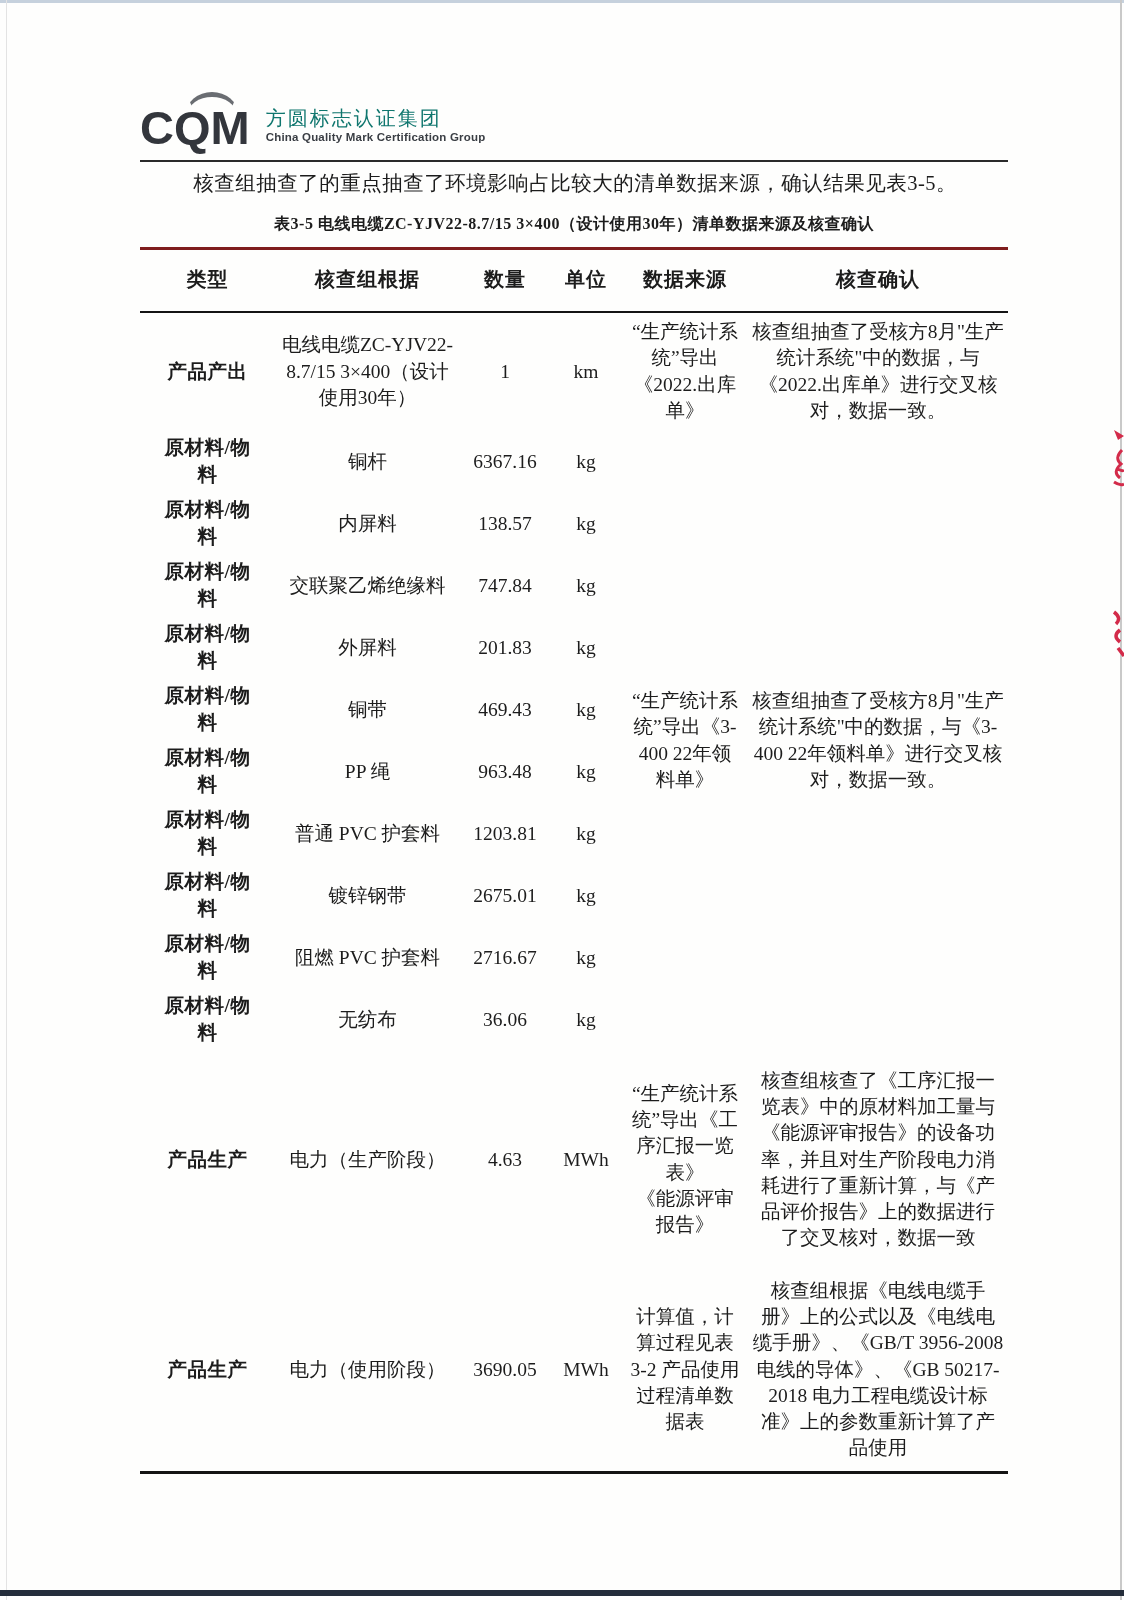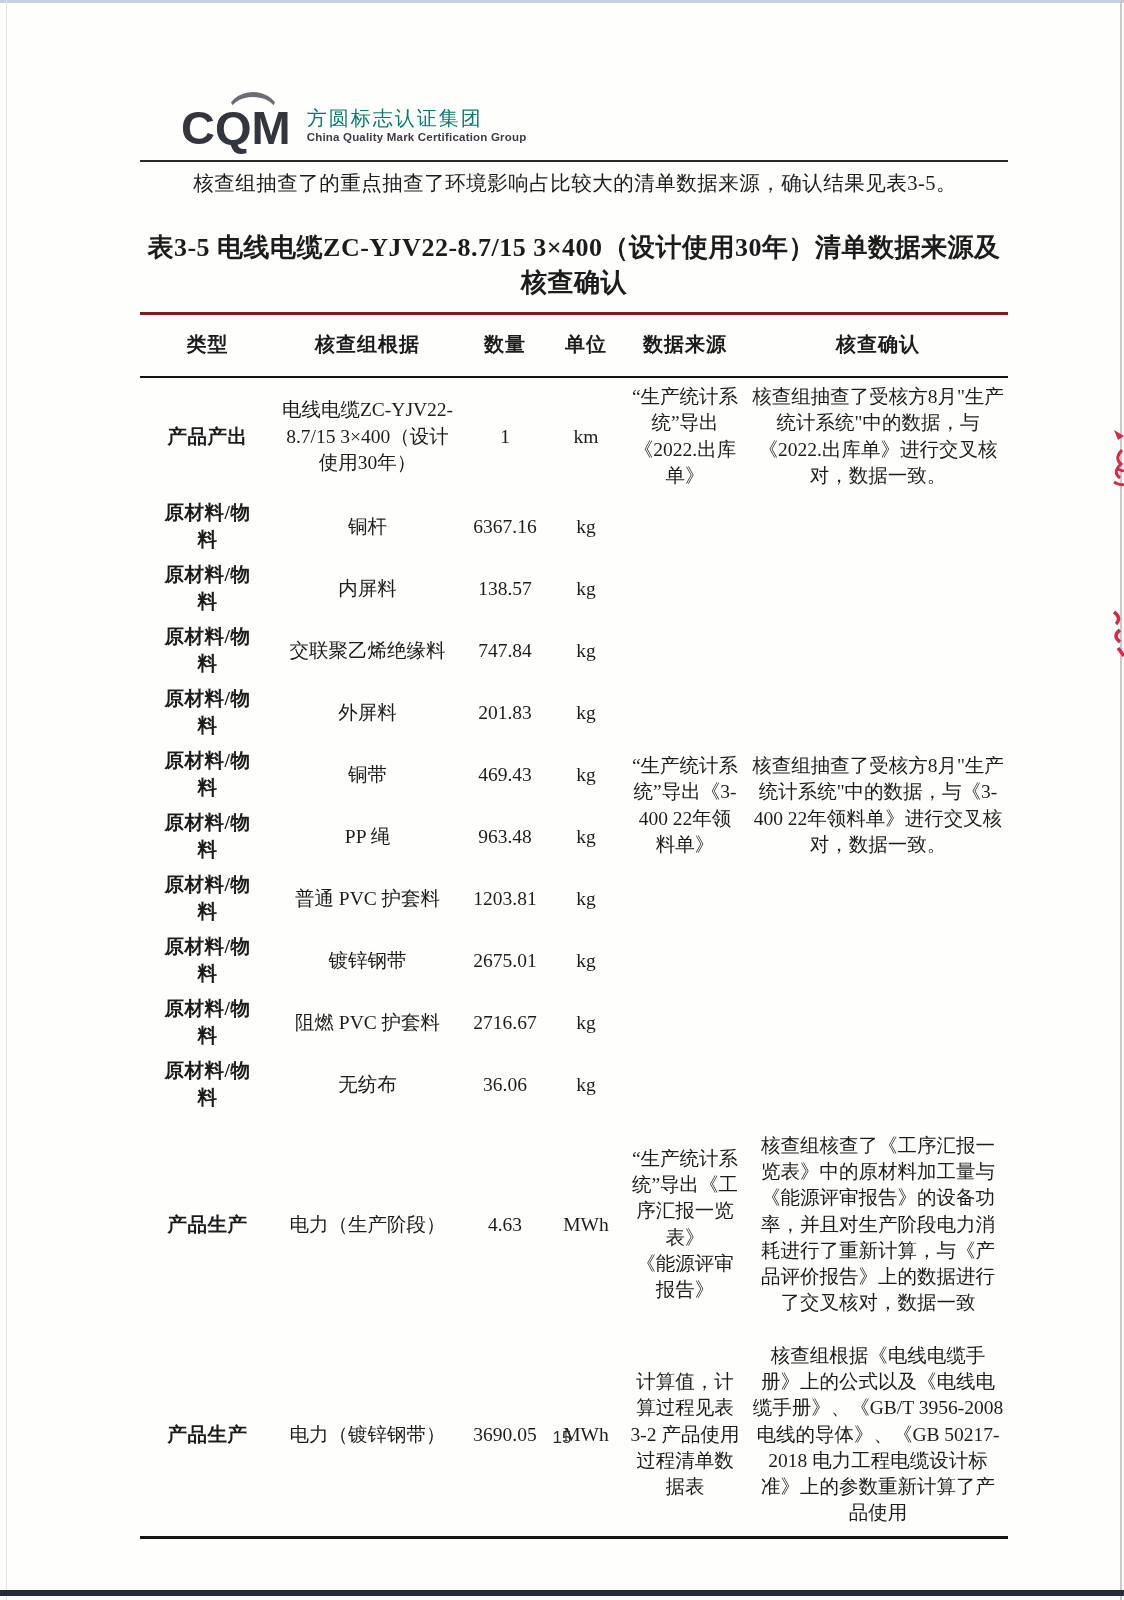--- a/index.html
+++ b/index.html
@@ -12,36 +12,36 @@
     color:#1c1c1c;
   }
   .edge-top{position:absolute;top:0;left:0;right:0;height:3px;background:#c6d1dd;}
   .edge-bottom{position:absolute;top:1590px;left:0;right:0;height:6px;background:#242d3a;}
   .edge-left{position:absolute;top:0;bottom:0;left:6px;width:1px;background:#e3e3e3;}
   .edge-right{position:absolute;top:0;bottom:0;right:2px;width:2px;background:#c9c9c9;}
 
   .content{position:absolute;left:140px;top:88px;width:868px;}
 
   
-  .logo-row{display:flex;align-items:center;gap:16px;height:64px;margin-left:41px;}
+  .logo-row{display:flex;align-items:center;gap:16px;height:64px;}
   .logo-cqm{position:relative;font-family:"Liberation Sans","DejaVu Sans",sans-serif;
     font-weight:800;font-size:47px;letter-spacing:0px;color:#33363c;line-height:1;padding-top:14px;}
   .logo-arc{position:absolute;top:2px;left:46px;width:48px;height:17px;
     border-top:5px solid #6a6d72;border-left:2px solid transparent;border-right:2px solid transparent;
     border-top-left-radius:100% 200%;border-top-right-radius:100% 200%;}
   .logo-names{display:flex;flex-direction:column;justify-content:center;padding-top:10px;}
   .logo-cn{font-family:"Liberation Sans","DejaVu Sans",sans-serif;font-weight:400;
     font-size:20px;letter-spacing:2px;color:#0f766e;line-height:1.1;}
   .logo-en{font-family:"Liberation Sans","DejaVu Sans",sans-serif;font-weight:700;
     font-size:11.5px;color:#3a3e44;letter-spacing:0.2px;margin-top:2px;}
   .logo-rule{border:none;border-top:2px solid #2a2a2a;margin:8px 0 0 0;}
 
   
   .intro{margin:8px 0 0 0;font-size:20.5px;line-height:1.35;text-indent:2.6em;letter-spacing:0.5px;}
-  .table-title{margin:32px 0 12px 0;font-size:26px;font-weight:bold;text-align:center;letter-spacing:0.5px;}
+  .table-title{margin:16px 0 12px 0;font-size:16px;font-weight:bold;text-align:center;letter-spacing:0.5px;}
 
   
   table.inv{width:868px;border-collapse:collapse;table-layout:fixed;
     border-top:3px solid #7f1d1d;border-bottom:3px solid #141414;}
   col.c-type{width:135px;} col.c-name{width:185px;} col.c-qty{width:90px;}
   col.c-unit{width:72px;} col.c-src{width:126px;} col.c-ver{width:260px;}
   .inv th{border-bottom:2px solid #141414;font-size:20px;font-weight:bold;
     padding:16px 0 18px 0;letter-spacing:1px;}
   .inv td{text-align:center;vertical-align:middle;font-size:19.5px;line-height:1.35;padding:3px 2px;}
   .type-cell{font-weight:bold;font-size:20px;line-height:1.3;padding:0 17px !important;letter-spacing:0.5px;}
@@ -178,33 +178,32 @@
             <td class="type-cell">产品生产</td>
             <td class="name-cell">电力（生产阶段）</td>
             <td class="qty-cell">4.63</td>
             <td class="unit-cell">MWh</td>
             <td class="src-cell">“生产统计系统”导出《工序汇报一览表》
 《能源评审报告》</td>
             <td class="ver-cell">核查组核查了《工序汇报一览表》中的原材料加工量与《能源评审报告》的设备功率，并且对生产阶段电力消耗进行了重新计算，与《产品评价报告》上的数据进行了交叉核对，数据一致</td>
           </tr>
           <tr class="r-e2">
             <td class="type-cell">产品生产</td>
-            <td class="name-cell">电力（镀锌钢带）</td>
+            <td class="name-cell">电力（使用阶段）</td>
             <td class="qty-cell">3690.05</td>
             <td class="unit-cell">MWh</td>
             <td class="src-cell">计算值，计算过程见表3-2 产品使用过程清单数据表</td>
             <td class="ver-cell">核查组根据《电线电缆手册》上的公式以及《电线电缆手册》、《GB/T 3956-2008 电线的导体》、《GB 50217-2018 电力工程电缆设计标准》上的参数重新计算了产品使用</td>
           </tr>
         </tbody>
     </table>
   </div>
 
   <svg class="red-mark" style="top:428px;" width="16" height="90" viewBox="0 0 16 90">
     <path d="M6 2 L16 8 L10 12 Z" fill="#d32b4a"></path>
     <path d="M14 22 Q6 30 13 36 Q4 44 12 50 M8 40 Q14 44 16 42 M6 54 Q12 58 16 56" stroke="#d32b4a" stroke-width="3" fill="none"></path>
   </svg>
   <svg class="red-mark" style="top:608px;" width="14" height="52" viewBox="0 0 14 52">
     <path d="M4 4 Q12 10 6 16 M10 22 Q2 28 10 34 M8 40 L14 48" stroke="#d32b4a" stroke-width="3.5" fill="none"></path>
   </svg>
 
-  <div class="page-num">15</div>
   <div class="edge-bottom"></div>
 </div>
 
 </body></html>

